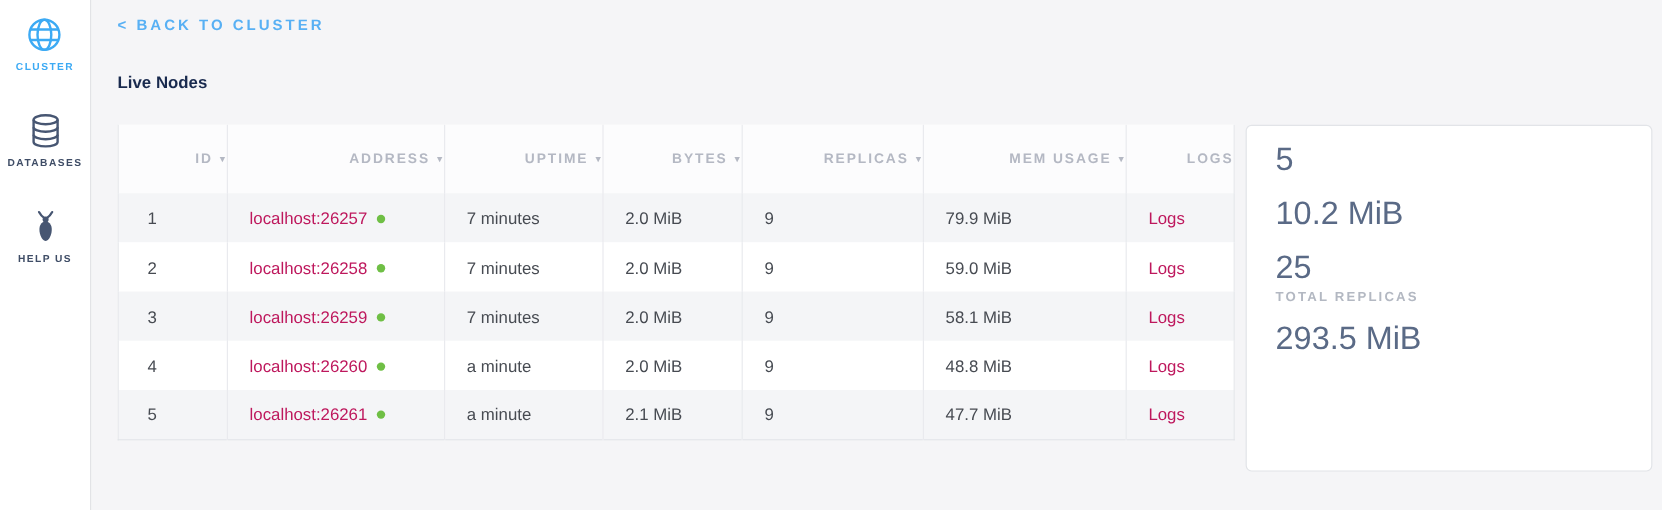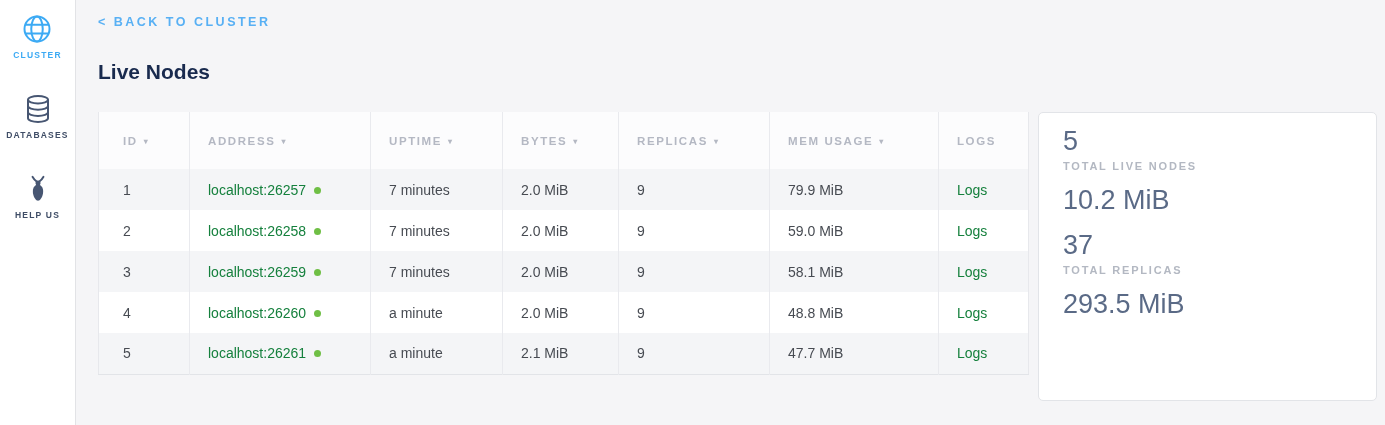--- a/index.html
+++ b/index.html
@@ -38,21 +38,21 @@
     padding: 12px 8px 0 22px;
   }
   .back-link {
     display: inline-block;
     font-size: 12.5px; font-weight: bold; letter-spacing: 2.5px;
     color: #58b0f4; text-decoration: none; text-transform: uppercase;
     cursor: pointer;
   }
   .page-title {
     margin: 30px 0 28px 0;
-    font-size: 21px; font-weight: bold; color: #192a4e;
+    font-size: 14px; font-weight: bold; color: #192a4e;
   }
   .content-row { display: flex; align-items: flex-start; }
 
   
   .nodes-table {
     width: 930px;
     border-collapse: collapse;
     table-layout: fixed;
     border-left: 1px solid #e7e8ec;
     border-right: 1px solid #e7e8ec;
@@ -64,38 +64,38 @@
   .nodes-table col.c3 { width: 132px; }
   .nodes-table col.c4 { width: 116px; }
   .nodes-table col.c5 { width: 151px; }
   .nodes-table col.c6 { width: 169px; }
   .nodes-table col.c7 { width: 90px; }
   .nodes-table th {
     height: 57px;
     background: #fcfcfd;
     border-right: 1px solid #e9eaee;
     font-size: 11.5px; font-weight: bold; letter-spacing: 1.6px;
-    color: #b4b8c3; text-transform: uppercase; text-align: left;
+    color: #b4b8c3; text-transform: uppercase; text-align: right;
     padding: 0 0 0 18px; vertical-align: middle;
     cursor: pointer; white-space: nowrap;
   }
   .nodes-table th:first-child { padding-left: 24px; }
   .nodes-table th:last-child { border-right: none; cursor: default; }
   .sort-arrow { font-size: 8px; color: #b4b8c3; margin-left: 6px; vertical-align: 1px; }
   .nodes-table td {
     height: 41px;
     border-right: 1px solid #e9eaee;
     font-size: 14px; color: #474b52;
     padding: 0 0 0 18px; vertical-align: middle; white-space: nowrap;
   }
   .nodes-table td:first-child { padding-left: 24px; }
   .nodes-table td:last-child { border-right: none; }
   .nodes-table tbody tr:nth-child(odd)  td { background: #f4f5f7; }
   .nodes-table tbody tr:nth-child(even) td { background: #ffffff; }
-  a.link { color: #15803d; text-decoration: none; cursor: pointer; }
+  a.link { color: #be185d; text-decoration: none; cursor: pointer; }
   .status-dot {
     display: inline-block; width: 7px; height: 7px; border-radius: 50%;
     background: #6fbf45; margin-left: 8px; vertical-align: 1px;
   }
 
   
   .summary-card {
     width: 340px; height: 289px;
     margin-left: 9px;
     background: #ffffff;
@@ -223,27 +223,26 @@
           <td>9</td>
           <td>47.7 MiB</td>
           <td><a class="link">Logs</a></td>
         </tr>
       </tbody>
     </table>
 
     <div class="summary-card">
       <div class="stat">
         <div class="stat-value">5</div>
-        <div class="stat-label">TOTAL LIVE NODES</div>
       </div>
       <div class="stat">
         <div class="stat-value">10.2 MiB</div>
       </div>
       <div class="stat">
-        <div class="stat-value">37</div>
+        <div class="stat-value">25</div>
         <div class="stat-label">TOTAL REPLICAS</div>
       </div>
       <div class="stat">
         <div class="stat-value">293.5 MiB</div>
       </div>
     </div>
   </div>
 </main>
 
 </body></html>

